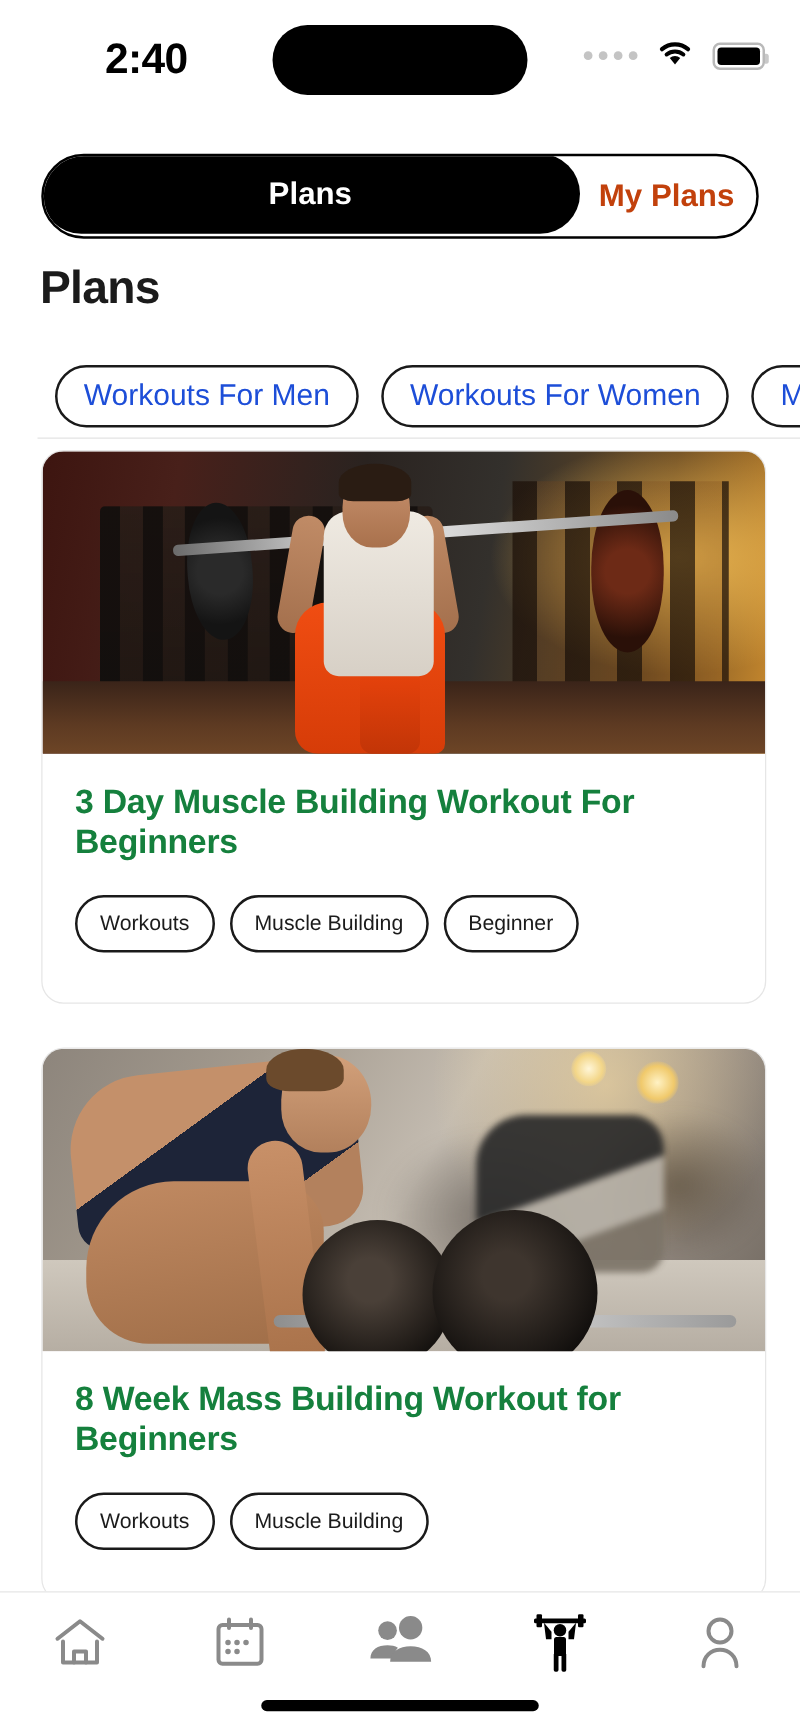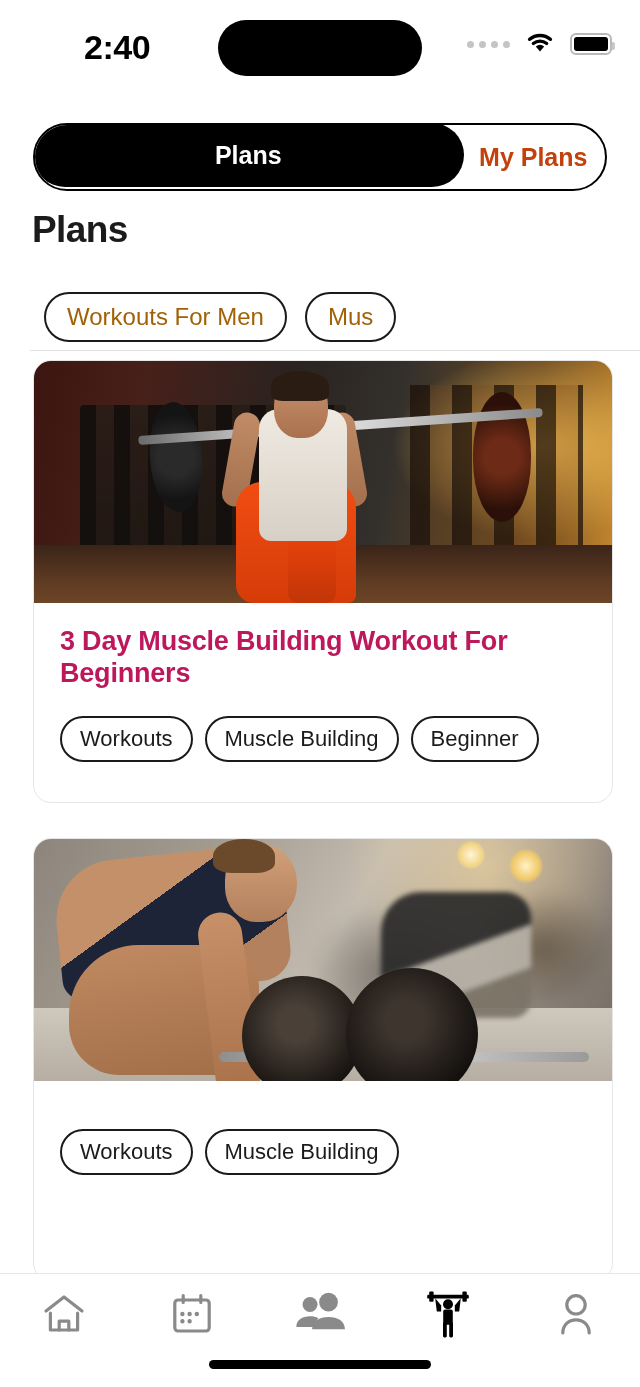--- a/index.html
+++ b/index.html
@@ -63,44 +63,44 @@
 
   
   .chips-row{
     position:absolute; left:0; top:291px; width:640px; height:52px;
     display:flex; gap:18px; padding-left:44px; overflow:hidden; align-items:center;
   }
   .chip{
     flex:0 0 auto; height:50px; padding:0 21px;
     border:2px solid #1a1a1a; border-radius:25px; background:#fff;
     display:flex; align-items:center; justify-content:center;
-    font-size:24px; color:#a16207; white-space:nowrap;
+    font-size:24px; color:#1d4ed8; white-space:nowrap;
   }
   .divider{
     position:absolute; left:30px; top:350px; width:610px; height:1px; background:#e3e3e3;
   }
 
   
   .card{
     position:absolute; left:33px; width:580px;
     background:#fff; border:1px solid #e6e6e6; border-radius:18px;
     overflow:hidden;
   }
   #card-0{ top:360px; height:443px; }
   #card-1{ top:838px; height:443px; }
   .card-img{ width:100%; height:242px; position:relative; overflow:hidden; }
   .card-body{ padding:22px 26px 0 26px; }
   .card-title{
-    font-size:27px; font-weight:bold; line-height:1.2; color:#be185d;
+    font-size:27px; font-weight:bold; line-height:1.2; color:#15803d;
     letter-spacing:-0.2px;
   }
   .tag-row{ display:flex; gap:12px; margin-top:26px; flex-wrap:wrap; }
   .tag{
     height:46px; padding:0 18px; border:2px solid #1a1a1a; border-radius:23px;
-    display:flex; align-items:center; font-size:22px; color:#1b1b1b; white-space:nowrap;
+    display:flex; align-items:center; font-size:17px; color:#1b1b1b; white-space:nowrap;
   }
 
   
   .photo1{
     position:absolute; inset:0;
     background:
       radial-gradient(ellipse 40% 60% at 88% 35%, rgba(255,200,90,.85), rgba(255,160,40,0) 65%),
       linear-gradient(100deg,#3d1510 0%,#48201a 18%,#2a2320 42%,#33302c 60%,#6a4a22 82%,#c98a2e 100%);
   }
   .p1-floor{
@@ -269,20 +269,21 @@
 
 <div class="segmented">
   <div class="seg active">Plans</div>
   <div class="seg">My Plans</div>
 </div>
 
 <div class="page-title">Plans</div>
 
 <div class="chips-row">
   <div class="chip">Workouts For Men</div>
+  <div class="chip">Workouts For Women</div>
   <div class="chip">Mus</div>
 </div>
 <div class="divider"></div>
 
 <div class="card" id="card-0">
   <div class="card-img">
     <div class="photo1">
       <div class="p1-rack"></div>
       <div class="p1-rack2"></div>
       <div class="p1-floor"></div>
@@ -320,20 +321,21 @@
       <div class="p2-thigh"></div>
       <div class="p2-arm"></div>
       <div class="p2-head"></div>
       <div class="p2-hair"></div>
       <div class="p2-bar"></div>
       <div class="p2-plate1"></div>
       <div class="p2-plate2"></div>
     </div>
   </div>
   <div class="card-body">
+    <div class="card-title">8 Week Mass Building Workout for Beginners</div>
     <div class="tag-row">
       <div class="tag">Workouts</div>
       <div class="tag">Muscle Building</div>
     </div>
   </div>
 </div>
 
 <div class="bottom-nav">
   <div class="nav-item">
     <span>

